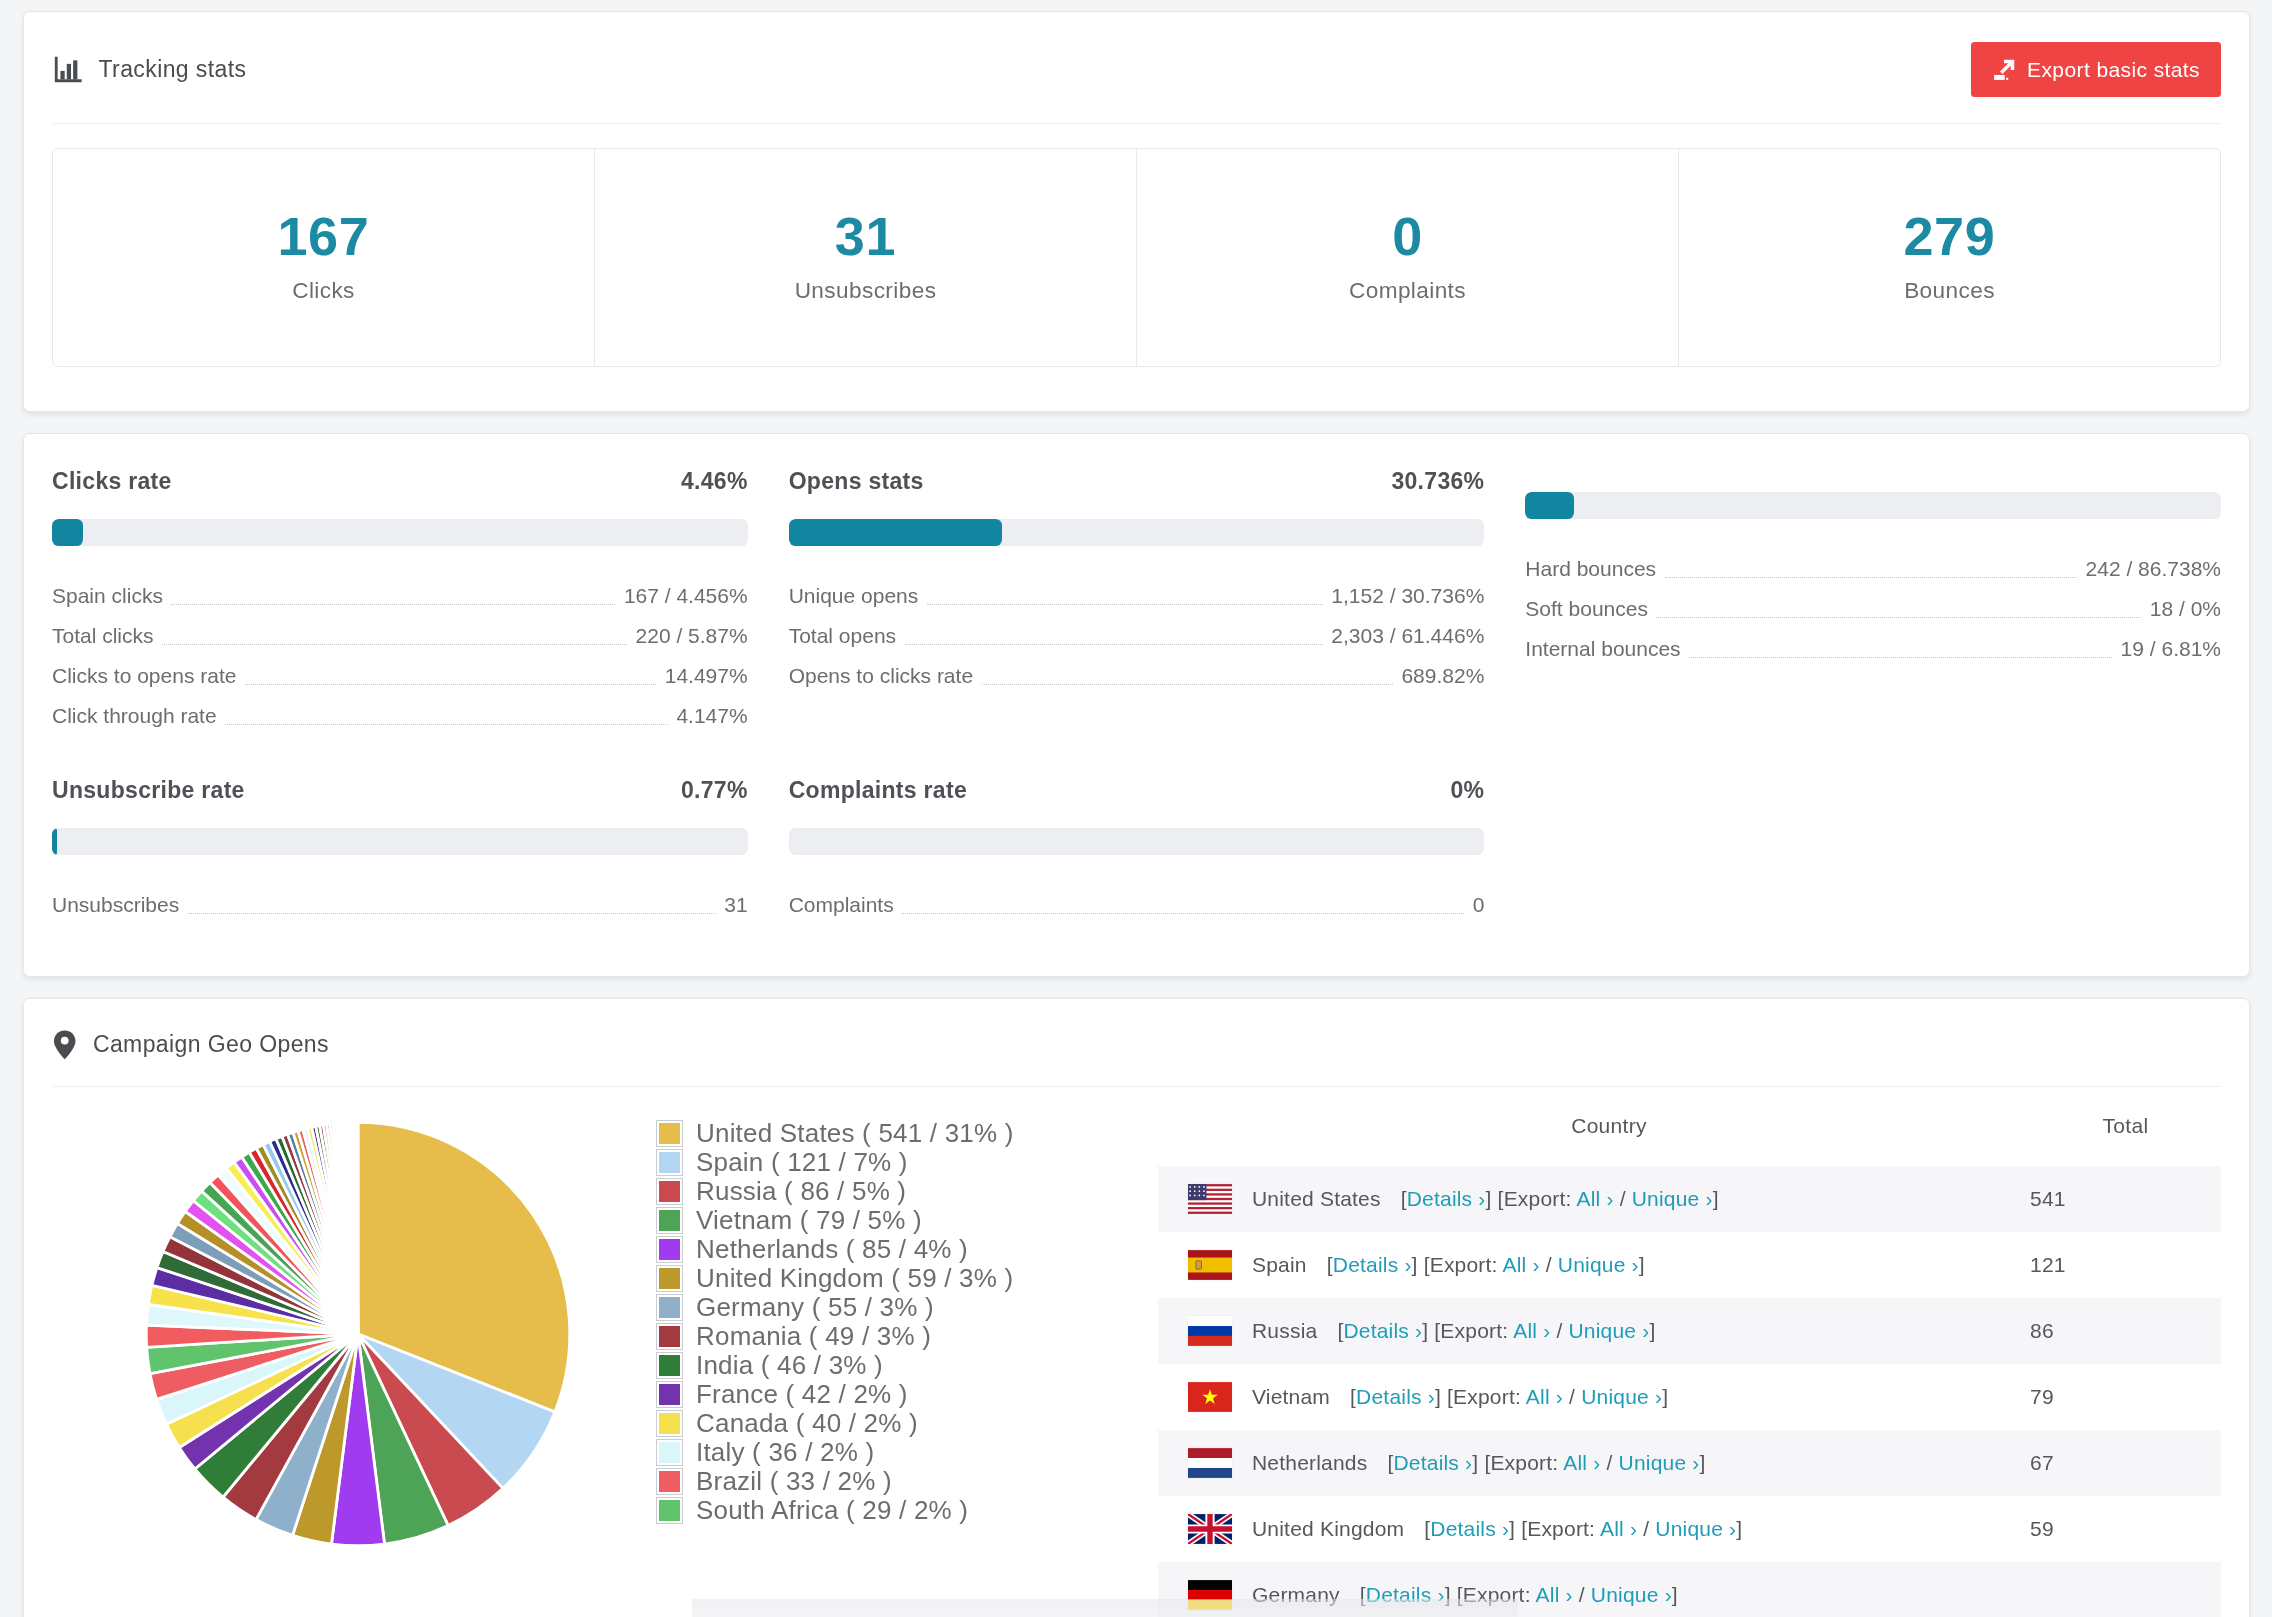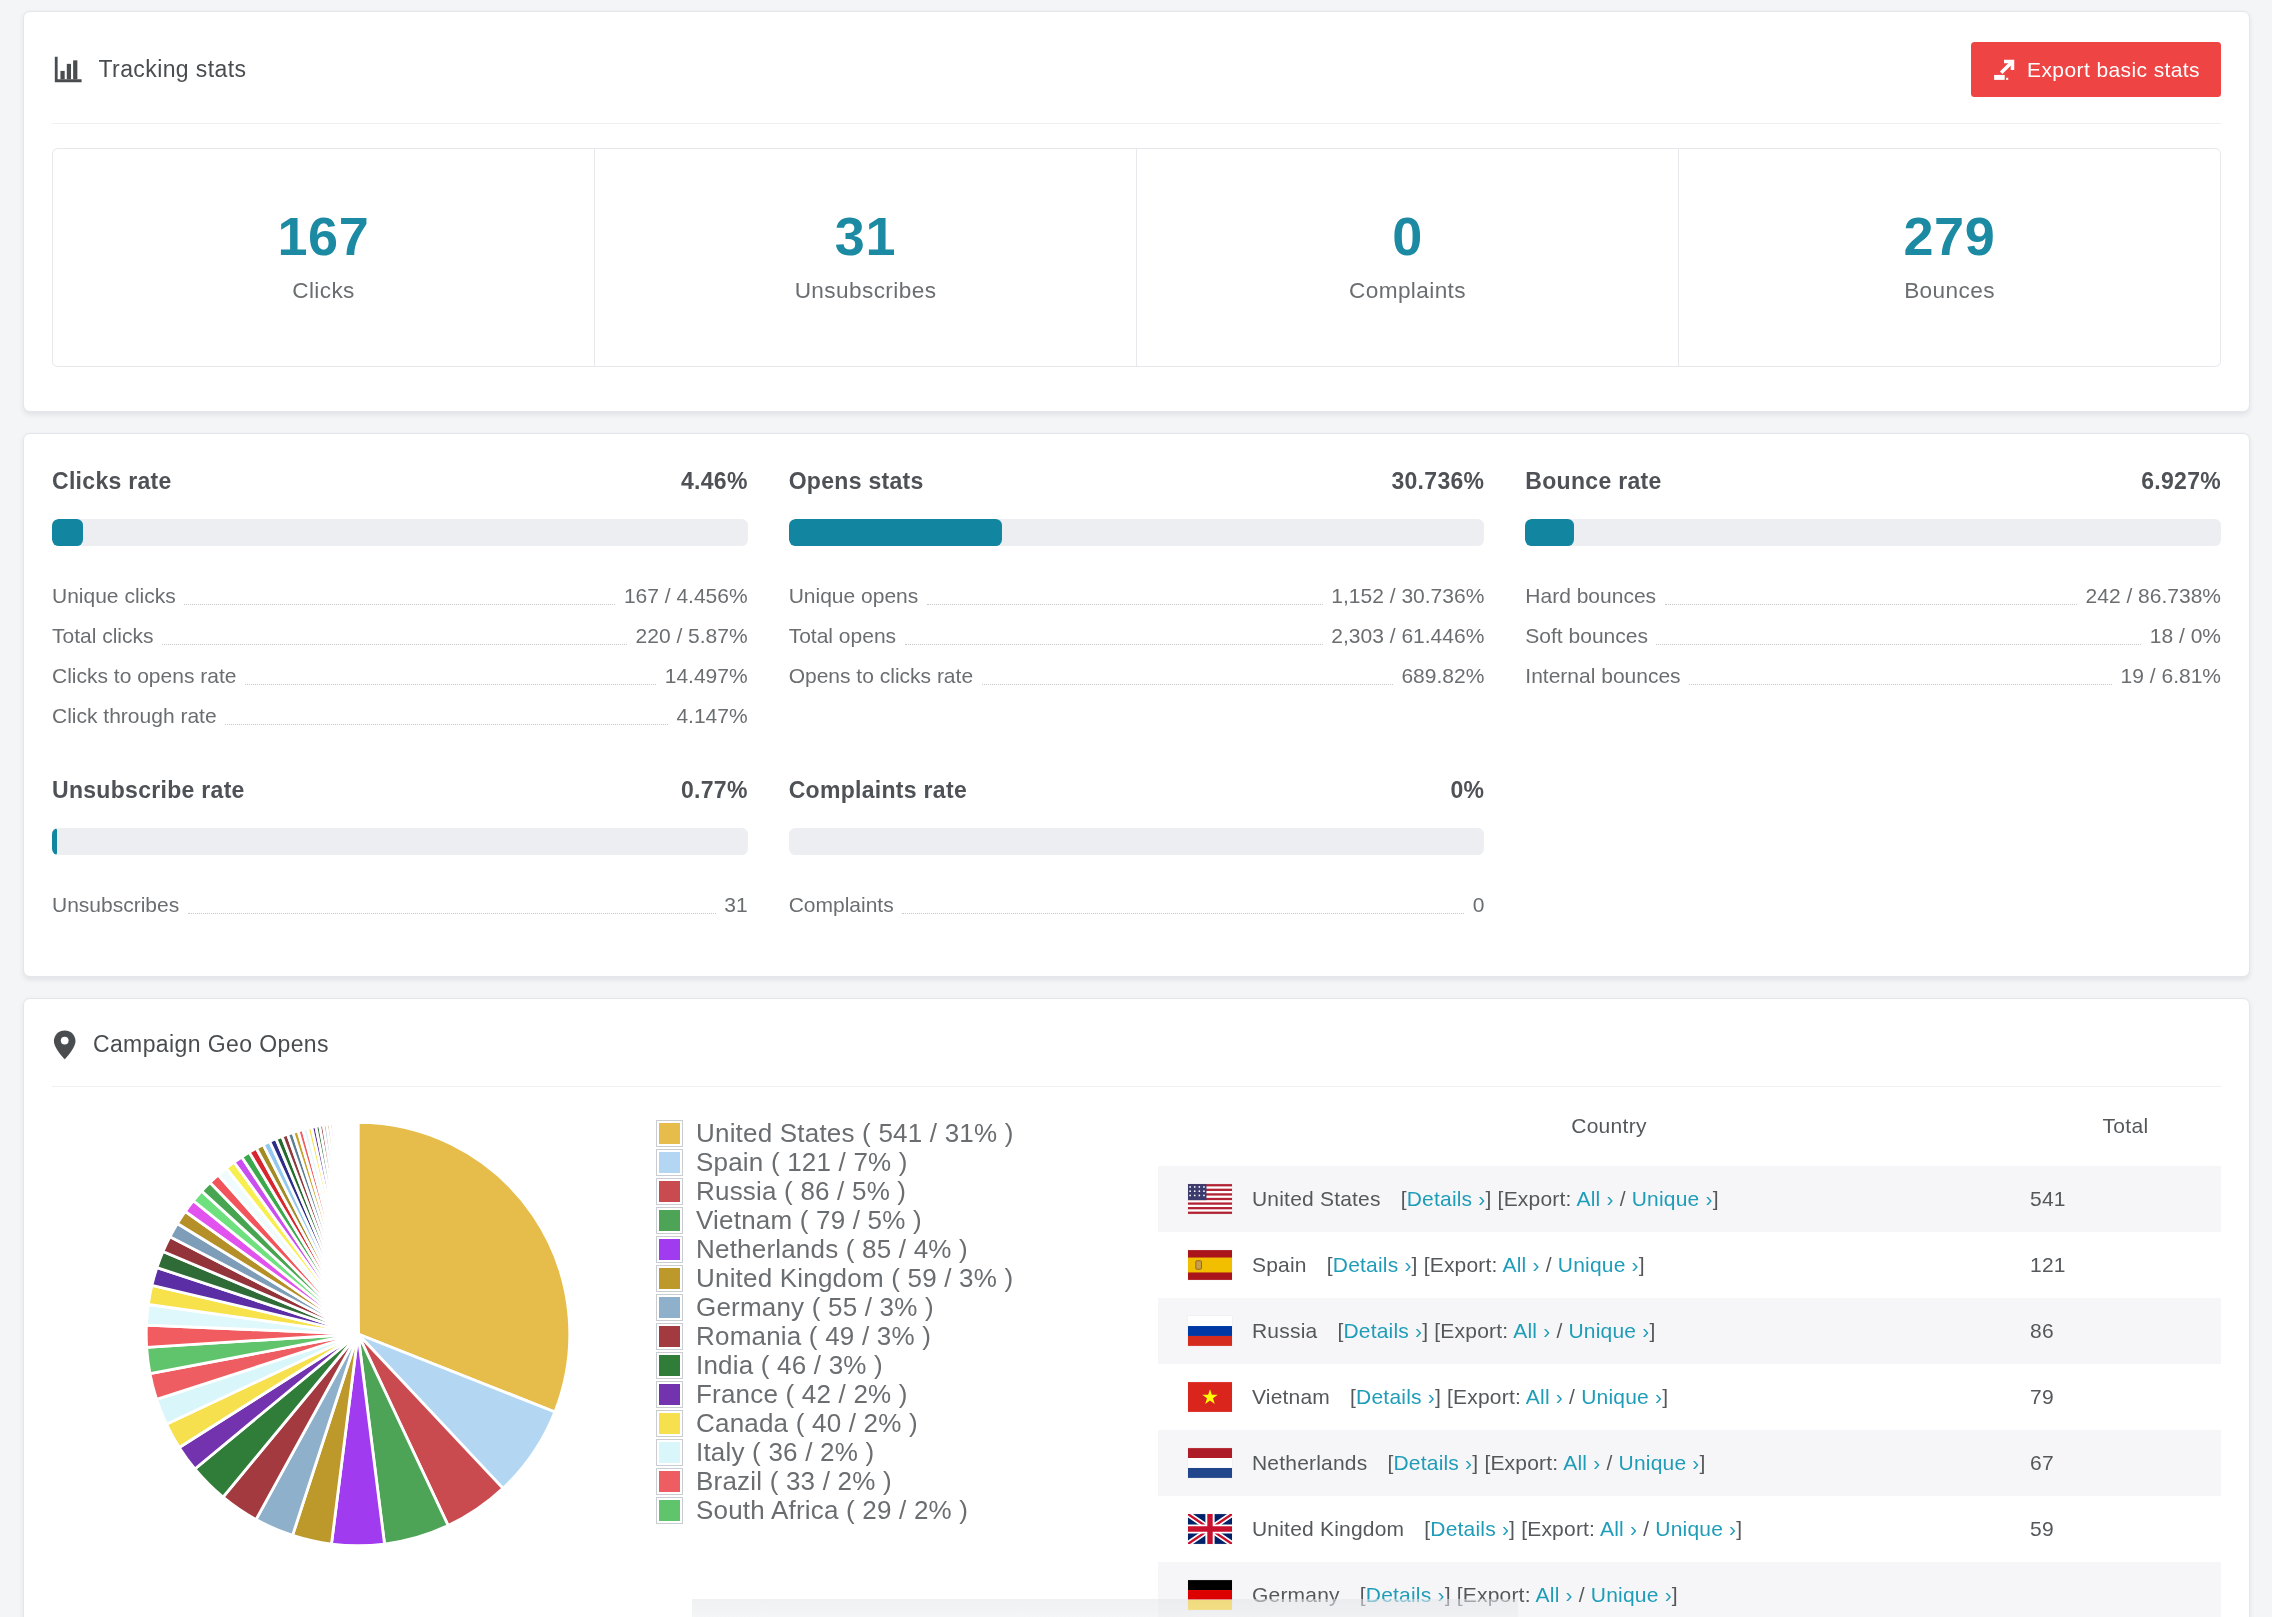--- a/index.html
+++ b/index.html
@@ -130,21 +130,21 @@
     <div class="rates-grid" id="rates-grid">
         <div class="rate-block">
           <div class="rate-head">
             <span class="rate-title">Clicks rate</span>
             <span class="rate-value">4.46%</span>
           </div>
           <div class="rate-bar">
             <div class="rate-fill" style="width:4.46%;background:#1286a0"></div>
           </div>
           <div class="rate-row">
-            <span class="lbl">Unique clicks</span>
+            <span class="lbl">Spain clicks</span>
             <span class="dots"></span>
             <span class="val">167 / 4.456%</span>
           </div>
           <div class="rate-row">
             <span class="lbl">Total clicks</span>
             <span class="dots"></span>
             <span class="val">220 / 5.87%</span>
           </div>
           <div class="rate-row">
             <span class="lbl">Clicks to opens rate</span>
@@ -175,24 +175,20 @@
             <span class="dots"></span>
             <span class="val">2,303 / 61.446%</span>
           </div>
           <div class="rate-row">
             <span class="lbl">Opens to clicks rate</span>
             <span class="dots"></span>
             <span class="val">689.82%</span>
           </div>
         </div>
         <div class="rate-block">
-          <div class="rate-head">
-            <span class="rate-title">Bounce rate</span>
-            <span class="rate-value">6.927%</span>
-          </div>
           <div class="rate-bar">
             <div class="rate-fill" style="width:6.927%;background:#1286a0"></div>
           </div>
           <div class="rate-row">
             <span class="lbl">Hard bounces</span>
             <span class="dots"></span>
             <span class="val">242 / 86.738%</span>
           </div>
           <div class="rate-row">
             <span class="lbl">Soft bounces</span>

